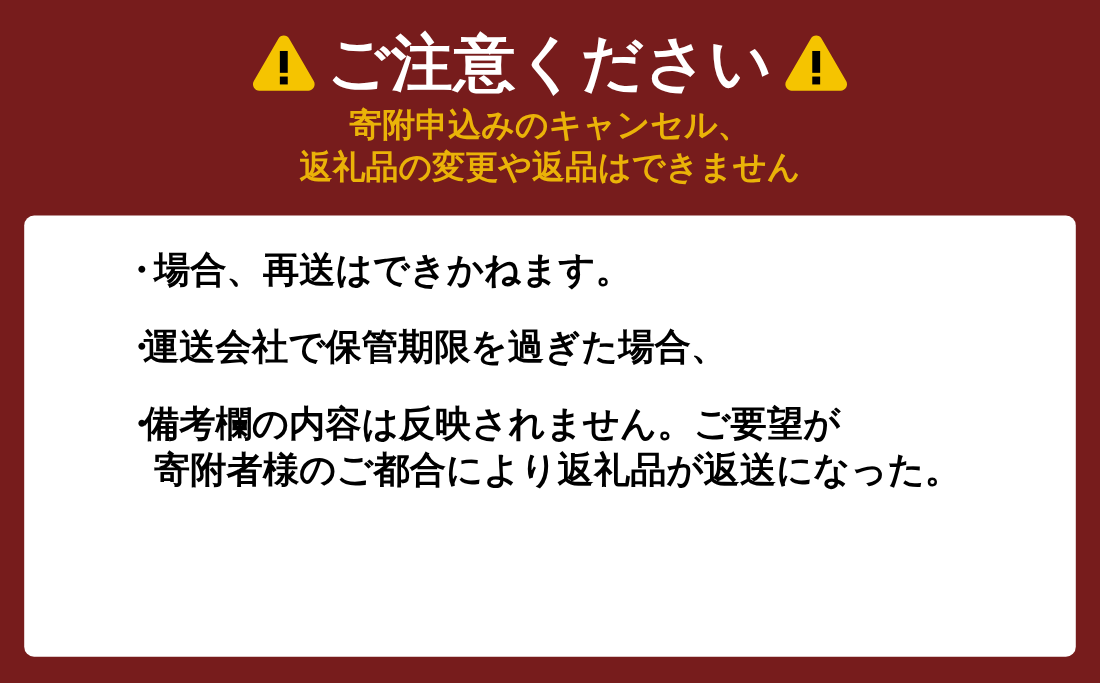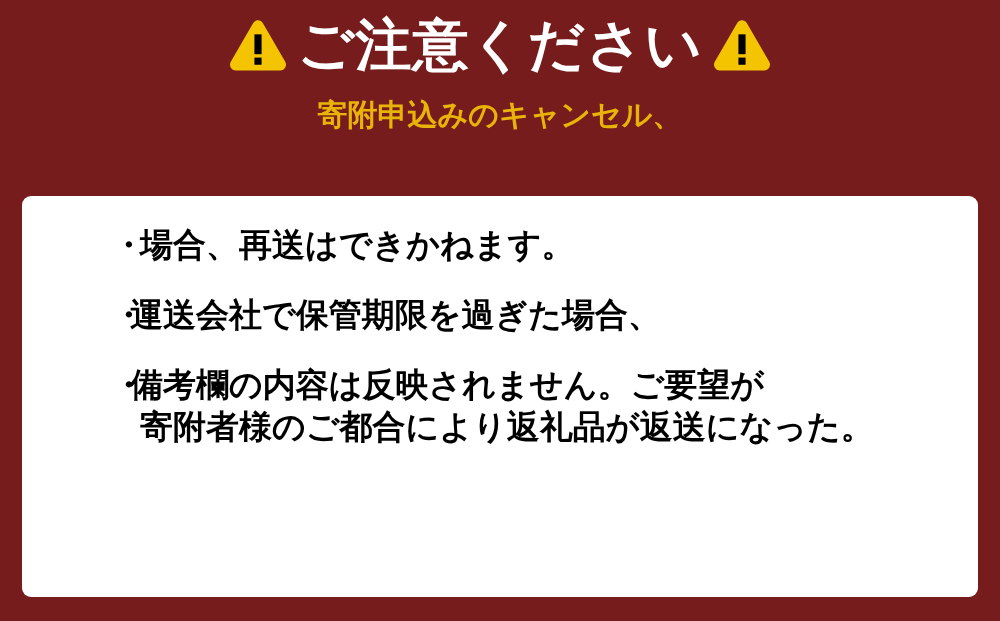--- a/index.html
+++ b/index.html
@@ -32,21 +32,21 @@
     text-align: center;
   }
 
   #title-row {
     position: absolute;
     left: 0;
     top: 14px;
     width: 1000px;
     height: 74px;
     display: flex;
-    align-items: flex-start;
+    align-items: flex-end;
     justify-content: center;
     gap: 8px;
   }
 
   .warn-icon {
     display: block;
     width: 62px;
     height: 62px;
     flex: 0 0 auto;
   }
@@ -136,20 +136,21 @@
 
       <svg class="warn-icon" viewBox="0 0 64 64" aria-hidden="true">
         <path d="M32 6.5c-2.1 0-4 1.1-5.1 3L3.9 49.2c-1.1 1.9-1.1 4.2 0 6.1 1.1 1.9 3 3 5.1 3h46c2.1 0 4-1.1 5.1-3 1.1-1.9 1.1-4.2 0-6.1L37.1 9.5c-1.1-1.9-3-3-5.1-3z" fill="#f5c400"></path>
         <rect x="28.3" y="21" width="7.4" height="20.5" fill="#000000"></rect>
         <rect x="28.3" y="45" width="7.4" height="7.4" fill="#000000"></rect>
       </svg>
     </div>
 
     <div id="subtitle">
       <span class="sub-line">寄附申込みのキャンセル、</span>
+      <span class="sub-line">返礼品の変更や返品はできません</span>
     </div>
 
   </div>
 
   <div id="card">
 
     <div class="note-item">
       <span class="note-bullet">・</span>
       <span class="note-line indent"><span>場合、</span><span class="em-red">再送はできかねます。</span></span>
     </div>

